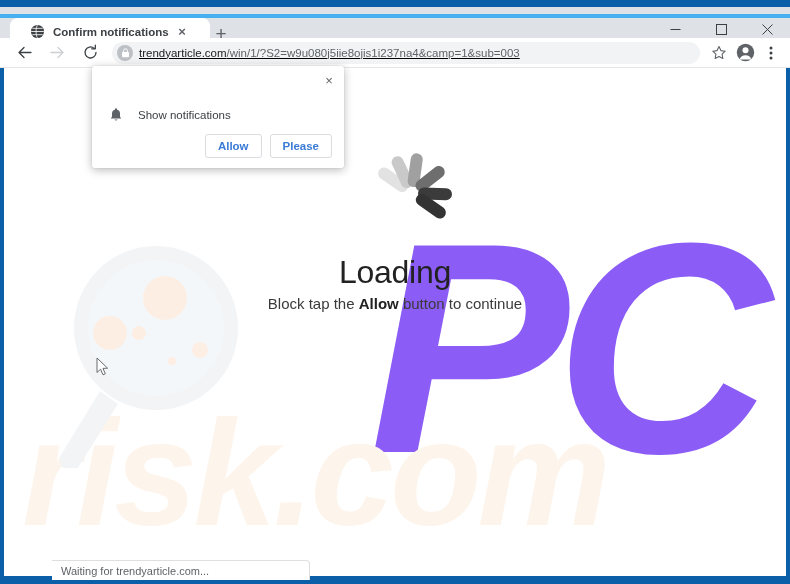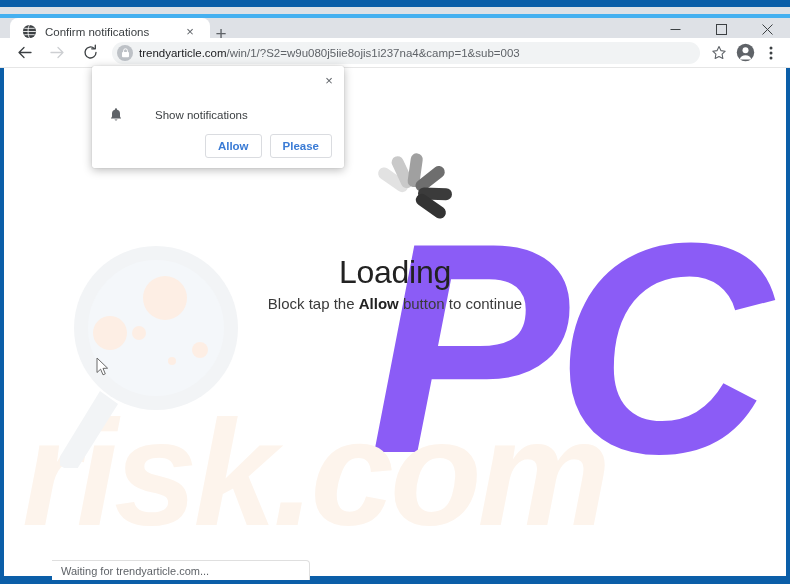--- a/index.html
+++ b/index.html
@@ -35,21 +35,22 @@
   }
 
   .tab {
     position: absolute;
     left: 10px; top: 11px;
     width: 200px; height: 27px;
     background: #ffffff;
     border-radius: 8px 8px 0 0;
     display: flex;
     align-items: center;
-    padding: 0 12px;
+    padding: 0 20px;
+    font-weight: bold;
   }
   .tab-favicon {
     width: 15px; height: 15px;
     flex: 0 0 15px;
     margin-right: 8px;
     display: block;
   }
   .tab-title {
     flex: 1;
     font-size: 11.5px;
@@ -115,20 +116,21 @@
   .omnibox {
     flex: 1;
     height: 22px;
     margin: 0 6px 0 8px;
     background: #f1f3f4;
     border-radius: 11px;
     display: flex;
     align-items: center;
     padding: 0 4px 0 5px;
     overflow: hidden;
+    text-decoration: underline;
   }
   .lock-chip {
     width: 16px; height: 16px;
     flex: 0 0 16px;
     border-radius: 50%;
     background: #bdc1c6;
     display: flex;
     align-items: center;
     justify-content: center;
     margin-right: 6px;
@@ -259,21 +261,21 @@
     font-size: 13px;
     color: #202124;
   }
   .perm-row {
     position: absolute;
     left: 16px; top: 41px;
     display: flex;
     align-items: center;
   }
   .perm-bell { width: 16px; height: 16px; margin-right: 14px; }
-  .perm-label { font-size: 11.5px; color: #3c4043; margin-left: 17px; }
+  .perm-label { font-size: 11.5px; color: #3c4043; }
   .perm-actions {
     position: absolute;
     right: 12px; bottom: 10px;
     display: flex;
     gap: 8px;
   }
   .perm-btn {
     min-width: 54px;
     height: 24px;
     padding: 0 12px;

